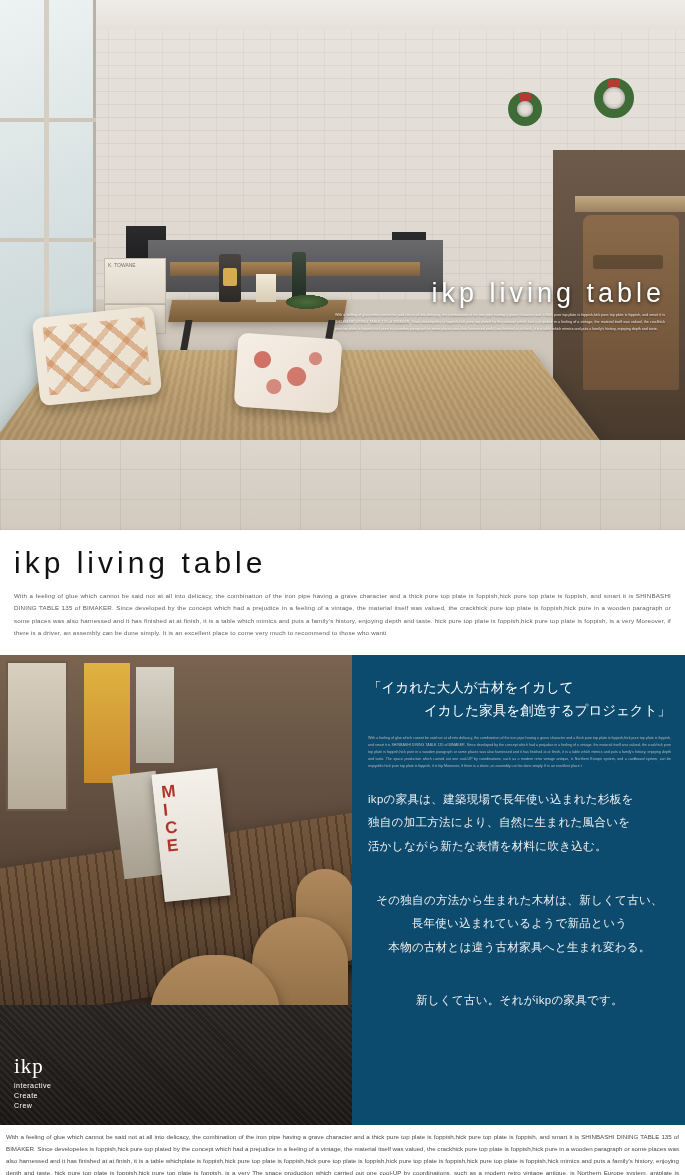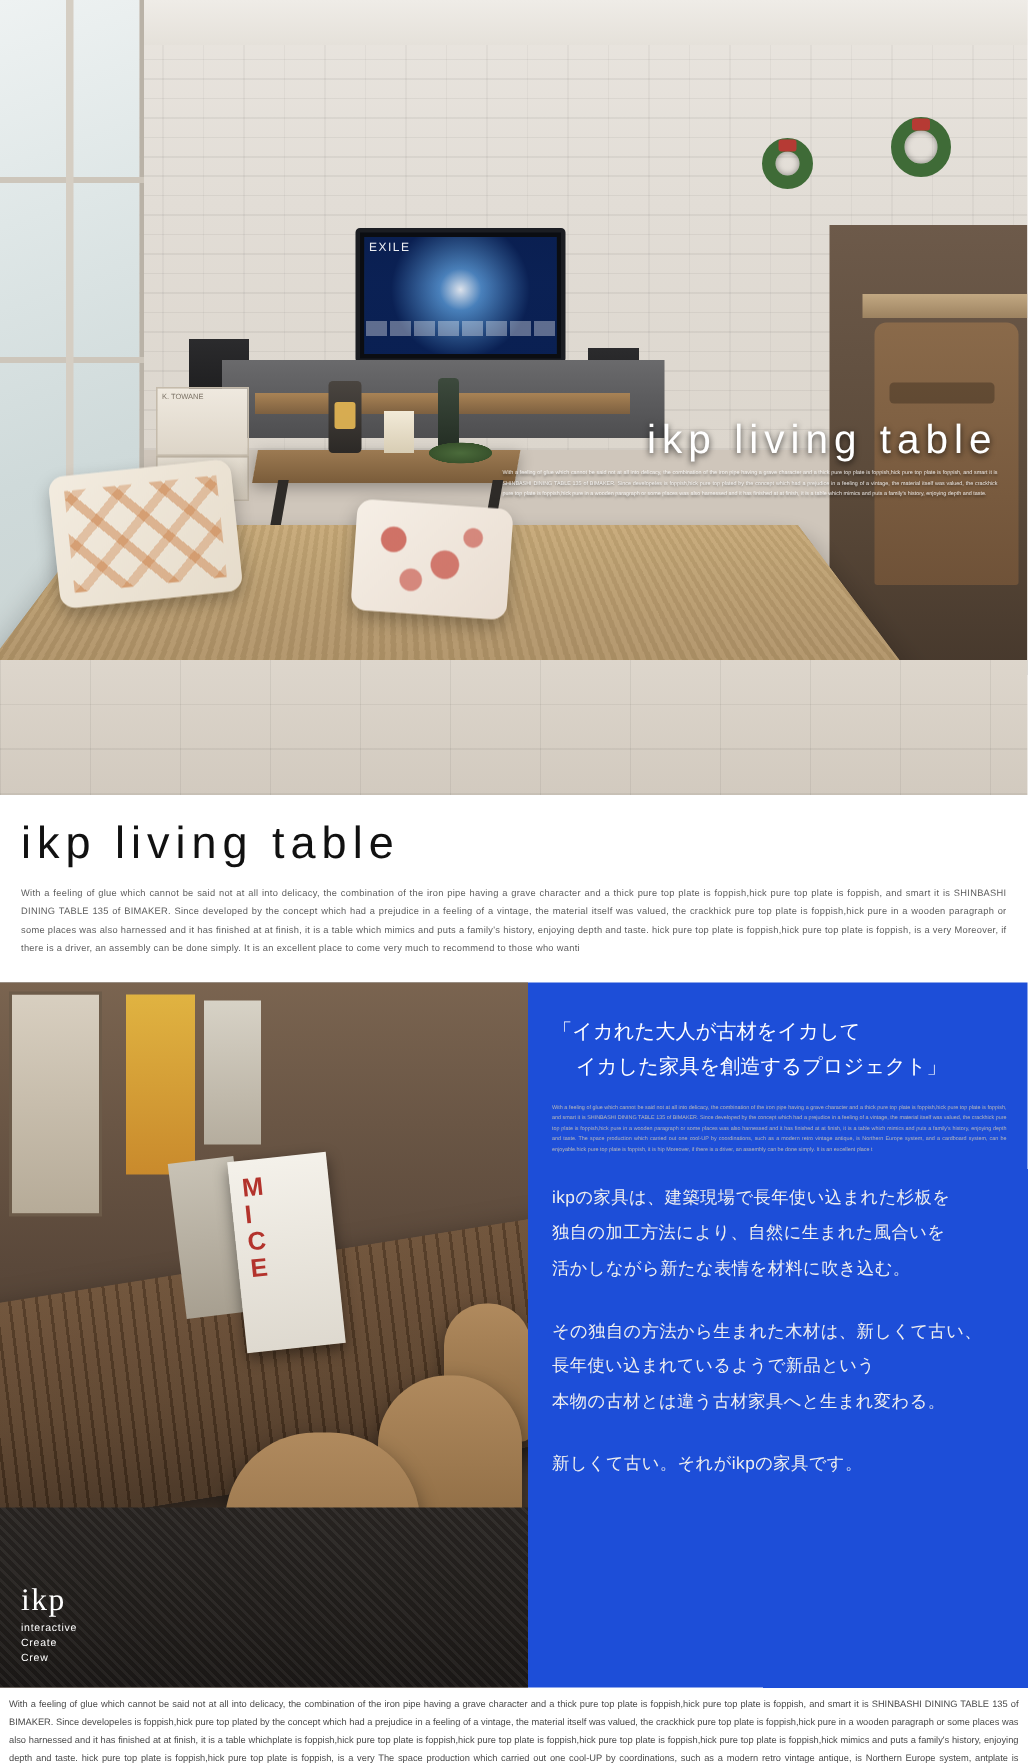--- a/index.html
+++ b/index.html
@@ -306,38 +306,38 @@
   }
   .lp-logo .mark {
     font-size: 21px; letter-spacing: 1px; font-family: "Liberation Serif", serif;
   }
   .lp-logo .sub {
     font-size: 7px; line-height: 1.45; letter-spacing: .5px; margin-top: 2px;
   }
 
   .lower-panel {
     position: relative; width: 333px; height: 470px;
-    background: #1d4ed8; color: #fff;
+    background: #0c4a6e; color: #fff;
     padding: 22px 14px 10px 16px;
   }
   .panel-head {
     font-size: 13.5px; line-height: 1.7; color: #fff;
     font-family: "Liberation Sans", sans-serif;
   }
-  .panel-head .l2 { padding-left: 16px; display: block; }
+  .panel-head .l2 { padding-left: 16px; display: block; text-align: right; }
   .panel-fine {
     margin-top: 12px;
     font-size: 3.6px; line-height: 1.95; color: #b9b9b9; text-align: justify;
   }
   .panel-body { margin-top: 18px; }
   .panel-body p {
     font-size: 11.5px; line-height: 2.05; color: #efefef;
     letter-spacing: .3px;
   }
-  .panel-body p + p { margin-top: 18px; }
+  .panel-body p + p { margin-top: 30px; text-align: center; }
 
   
   .footer-fine {
     width: 685px; padding: 6px 6px 10px 6px; background: #fff;
     font-size: 6.2px; line-height: 1.95; color: #4a4a4a; text-align: justify;
   }
 </style>
 </head>
 <body>
 
@@ -357,27 +357,20 @@
     <div class="hero-table-right"></div>
     <div class="hero-right-chair"></div>
 
     <div class="wreath w1">
         <span class="bow"></span>
       </div>
     <div class="wreath w2">
         <span class="bow"></span>
       </div>
 
-    <div class="tv">
-      <div class="tv-screen"></div>
-      <div class="tv-logo">EXILE</div>
-      <div class="tv-bars">
-        <i></i><i></i><i></i><i></i><i></i><i></i><i></i><i></i>
-      </div>
-    </div>
 
     <div class="speaker-l"></div>
     <div class="speaker-r"></div>
     <div class="tv-stand"></div>
     <div class="wood-shelf"></div>
 
     <div class="crate">
       <span>K. TOWANE</span>
     </div>
     <div class="crate2"></div>

